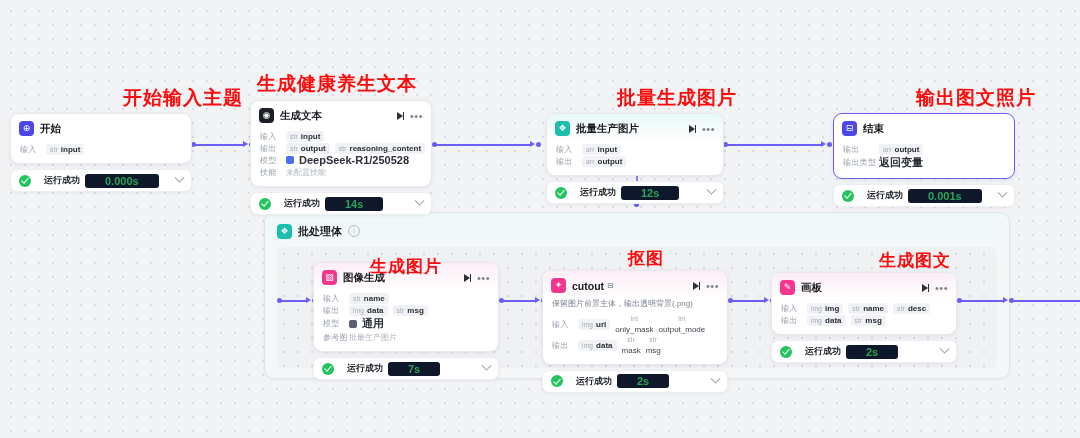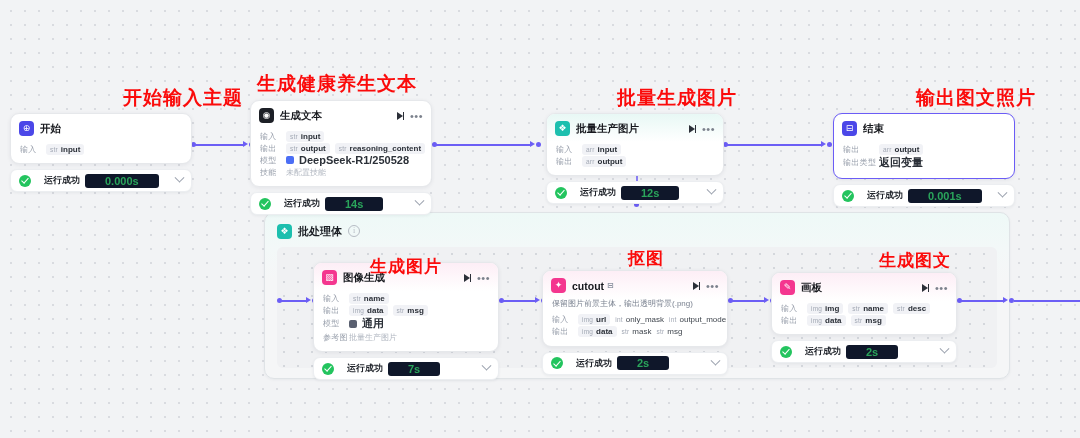--- a/index.html
+++ b/index.html
@@ -124,21 +124,21 @@
     white-space:nowrap;letter-spacing:.3px;
   }
   .row-label.w2{width:31px;}
   .chip{
     display:inline-flex;align-items:center;gap:3px;
     background:#f1f2f6;border-radius:3px;
     padding:1px 4px;
     font-size:8px;color:#2b3038;font-weight:700;
     white-space:nowrap;
   }
-  .chip.plain{background:transparent;padding:1px 0;color:#41474f;font-weight:400;}
+  .chip.plain{background:transparent;padding:1px 0;color:#41474f;font-weight:400;flex-direction:column;}
   .chip .t{
     font-size:6.5px;color:#a2a8b4;font-weight:400;
     letter-spacing:.2px;
   }
   .muted{font-size:8px;color:#b0b6c0;}
   .val{font-size:11px;color:#2b3038;font-weight:700;}
 
   
   .status{
     margin-top:5px;

